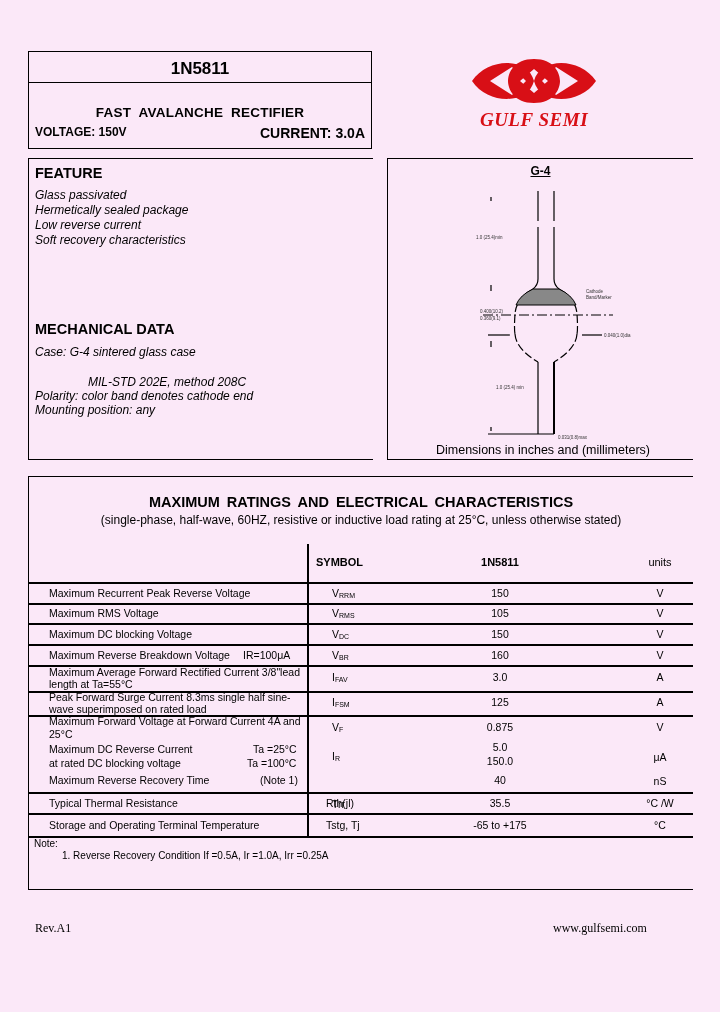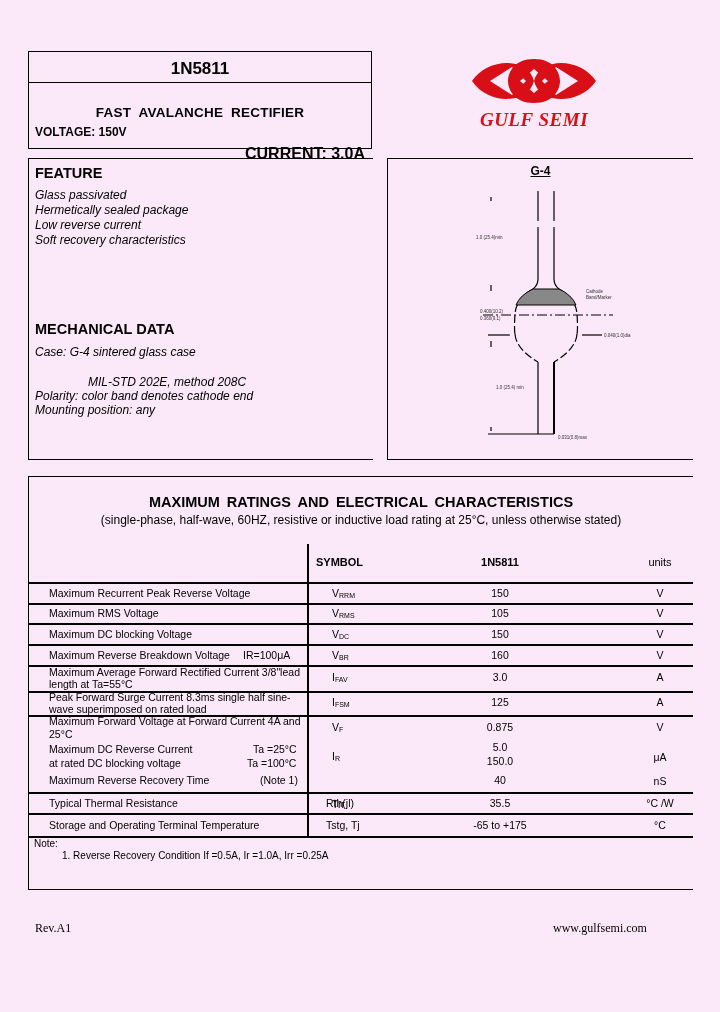--- a/index.html
+++ b/index.html
@@ -7,21 +7,21 @@
     width:720px; height:1012px; background:#fbe8f8; position:relative; overflow:hidden;
     font-family:"Liberation Sans", sans-serif; color:#000;
   }
   .abs { position:absolute; }
   
   #title-box { left:28px; top:51px; width:344px; height:98px; border:1.5px solid #000; box-sizing:border-box; }
   #title-box .pn { position:absolute; left:0; right:0; top:4px; height:26px; text-align:center; font-weight:bold; font-size:17px; line-height:26px; border-bottom:1.5px solid #000; }
   #title-box .l1 { position:absolute; left:0; right:0; top:35px; text-align:center; font-weight:bold; font-size:13.5px; letter-spacing:0.2px; word-spacing:4px; }
   #title-box .l2 { position:absolute; left:0; right:0; top:53px; text-align:center; font-weight:bold; font-size:13.5px; letter-spacing:0.2px; word-spacing:4px; }
   #title-box .volt { position:absolute; left:6px; top:73px; font-weight:bold; font-size:12px; }
-  #title-box .curr { position:absolute; right:6px; top:73px; font-weight:bold; font-size:16px;margin-top:20px; }
+  #title-box .curr { position:absolute; right:6px; top:73px; font-weight:bold; font-size:14px; }
 
   
   #logo { left:468px; top:55px; width:132px; height:80px; }
   #logo .brand { position:absolute; left:0; right:0; top:54px; text-align:center; font-family:"Liberation Serif", serif; font-style:italic; font-weight:bold; color:#d80f16; font-size:19px; letter-spacing:0.5px; }
 
   
   #feature-box { left:28px; top:158px; width:345px; height:302px; border-left:1.5px solid #000; border-top:1.5px solid #000; border-bottom:1.5px solid #000; box-sizing:border-box; }
   .sec-h { position:absolute; font-weight:bold; font-size:14.5px; }
   .list-item { position:absolute; font-size:12px; white-space:nowrap;font-style:italic; }
 
@@ -126,20 +126,21 @@
       <text x="88" y="80">1.0 (25.4)min</text>
       <text x="198" y="134">Cathode</text>
       <text x="198" y="140">Band/Marker</text>
       <text x="92" y="154">0.400(10.2)</text>
       <text x="92" y="161">0.360(9.1)</text>
       <text x="216" y="178">0.040(1.0)dia</text>
       <text x="108" y="230">1.0 (25.4) min</text>
       <text x="170" y="280">0.031(0.8)max</text>
     </g>
   </svg>
+  <div class="cap">Dimensions in inches and (millimeters)</div>
 </div>
 
 <div id="ratings-box" class="abs">
   <div class="rh">MAXIMUM RATINGS AND ELECTRICAL CHARACTERISTICS</div>
   <div class="rs">(single-phase, half-wave, 60HZ, resistive or inductive load rating at 25°C, unless otherwise stated)</div>
 </div>
 
 <div class="vline"></div>
 
 <div class="hline" style="top:582px;"></div>

